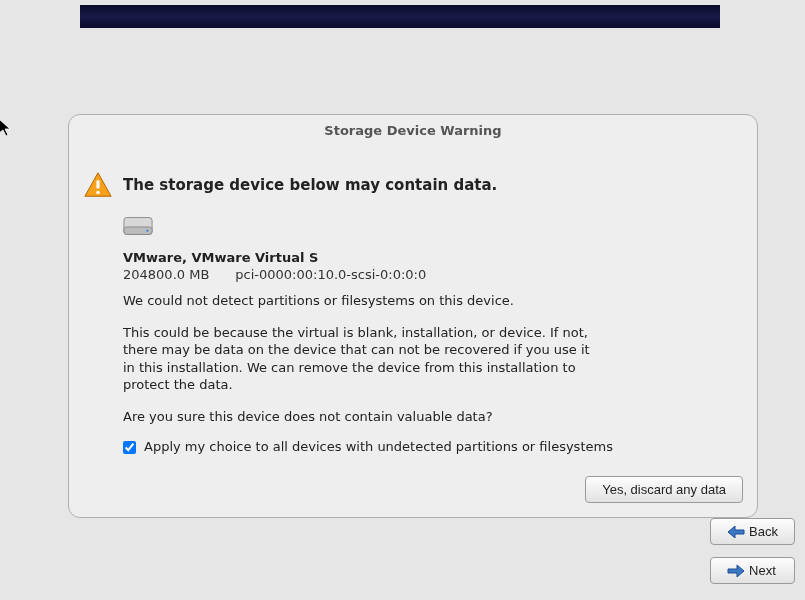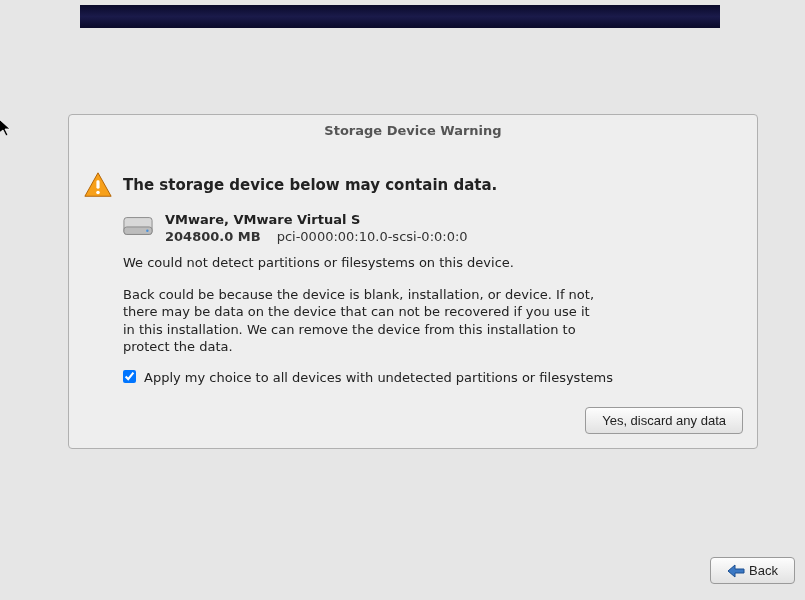--- a/index.html
+++ b/index.html
@@ -21,21 +21,21 @@
       height: 23px;
       background: linear-gradient(to bottom, #0a0a2a 0%, #1a1a4a 50%, #0a0a2a 100%);
     }
     .dialog {
       position: absolute;
       top: 114px;
       left: 68px;
       width: 690px;
       background: #eeeeee;
       border: 1px solid #b0b0b0;
-      border-radius: 4px;
+      border-radius: 12px;
       padding: 8px 14px 14px 14px;
     }
     .dialog-title {
       text-align: center;
       font-weight: bold;
       color: #555;
       font-size: 13px;
       margin-bottom: 8px;
     }
     .header-row {
@@ -53,50 +53,51 @@
     .main-heading {
       font-weight: bold;
       font-size: 15px;
     }
     .device-row {
       display: flex;
       align-items: flex-start;
       gap: 12px;
       margin-left: 40px;
       margin-bottom: 10px;
+      flex-direction: column;
     }
     .hdd-icon {
       width: 30px;
       height: 24px;
       flex-shrink: 0;
       margin-top: 2px;
     }
     .device-name {
       font-weight: bold;
       font-size: 13px;
     }
     .device-detail {
       font-size: 13px;
       color: #333;
       margin-top: 2px;
     }
-    .device-detail .size { display: inline-block; margin-right: 16px; font-weight: bold; }
+    .device-detail .size { display: inline-block; margin-right: 26px; }
     .body-text {
       margin-left: 40px;
       margin-right: 140px;
       font-size: 13px;
       line-height: 1.35;
       margin-bottom: 14px;
     }
     .body-text .blk { display: block; margin-bottom: 14px; }
     .body-text b { font-weight: normal; }
     .apply-row {
       margin-left: 40px;
       display: flex;
-      align-items: flex-start;
+      align-items: flex-end;
       gap: 8px;
       margin-bottom: 22px;
       font-size: 13px;
     }
     .apply-row input { width: 13px; height: 13px; }
     .dlg-buttons {
       display: flex;
       justify-content: flex-end;
       gap: 26px;
     }
@@ -157,37 +158,44 @@
     <div>
       <div class="device-name">VMware, VMware Virtual S</div>
       <div class="device-detail">
         <span class="size">204800.0 MB</span><span>pci-0000:00:10.0-scsi-0:0:0:0</span>
       </div>
     </div>
   </div>
 
   <div class="body-text">
     <span class="blk">We could not detect partitions or filesystems on this device.</span>
-    <span class="blk"><span>Back could be because the device is </span><b>blank</b><span>, </span><b>installation</b><span>, or </span><b>device</b><span>. If not, there may be data on the device that can not be recovered if you use it in this installation. We can remove the device from this installation to protect the data.</span></span>
+    <span class="blk"><span>This could be because the virtual is </span><b>blank</b><span>, </span><b>installation</b><span>, or </span><b>device</b><span>. If not, there may be data on the device that can not be recovered if you use it in this installation. We can remove the device from this installation to protect the data.</span></span>
+    <span class="blk">Are you sure this device does not contain valuable data?</span>
   </div>
 
   <label class="apply-row">
     <input type="checkbox" checked="" style="">
     <span>Apply my choice to all devices with undetected partitions or filesystems</span>
   </label>
 
   <div class="dlg-buttons">
     <button class="btn">Yes, discard any data</button>
   </div>
 </div>
 
 <div class="nav-buttons">
   <button class="btn">
     <svg class="arrow-left" viewBox="0 0 18 14">
       <path d="M8 1 L1 7 L8 13 L8 9 L17 9 L17 5 L8 5 Z" fill="#3b78c4" stroke="#1d4f90"></path>
     </svg>
     <span>Back</span>
   </button>
+  <button class="btn">
+    <svg class="arrow-right" viewBox="0 0 18 14">
+      <path d="M10 1 L17 7 L10 13 L10 9 L1 9 L1 5 L10 5 Z" fill="#3b78c4" stroke="#1d4f90"></path>
+    </svg>
+    <span>Next</span>
+  </button>
 </div>
 
 <svg class="cursor" viewBox="0 0 16 20">
   <path d="M1 1 L1 15 L5 12 L8 18 L10 17 L7 11 L12 11 Z" fill="#000" stroke="#fff" stroke-width="0.8"></path>
 </svg>
 
 </body></html>

